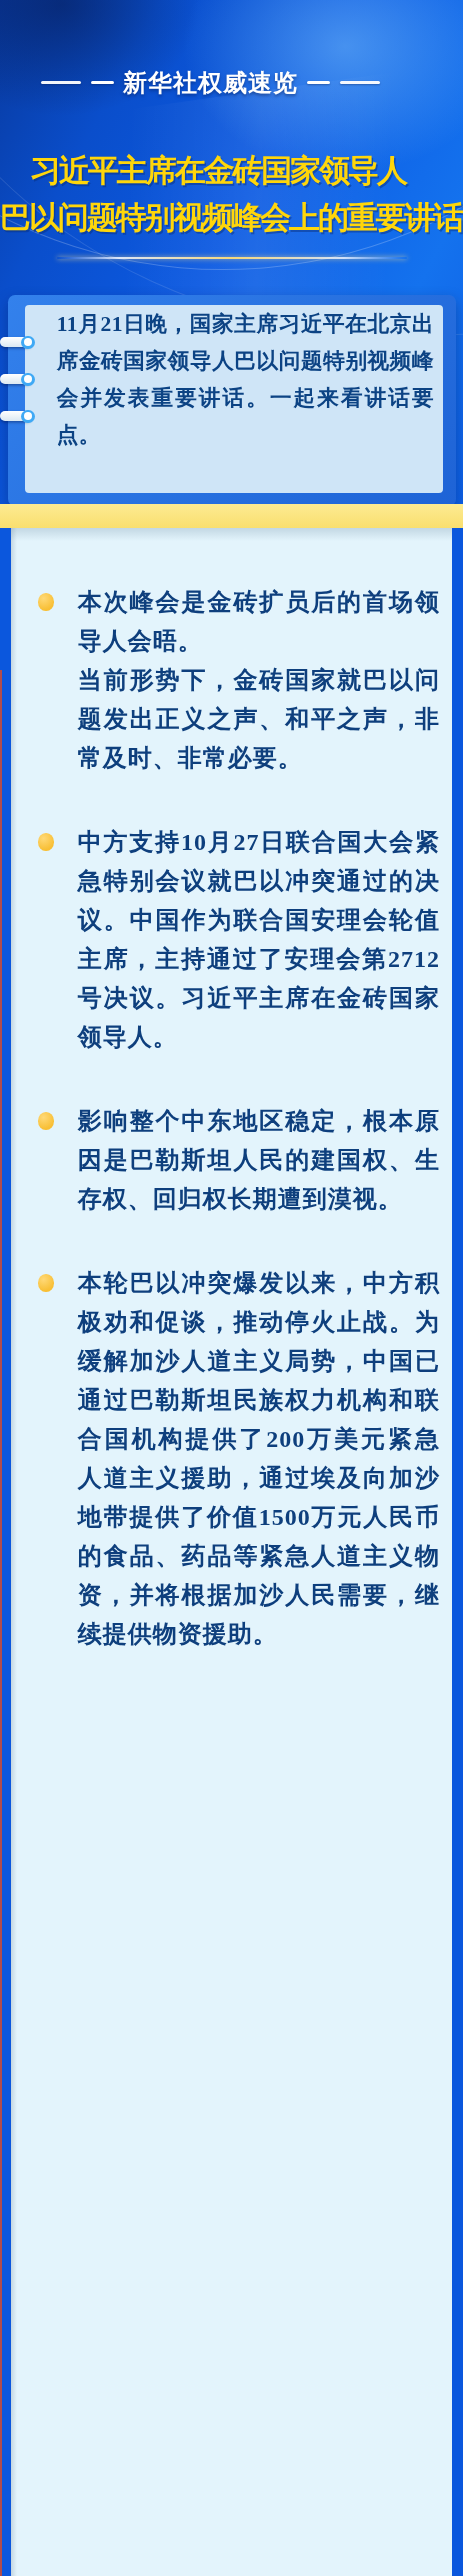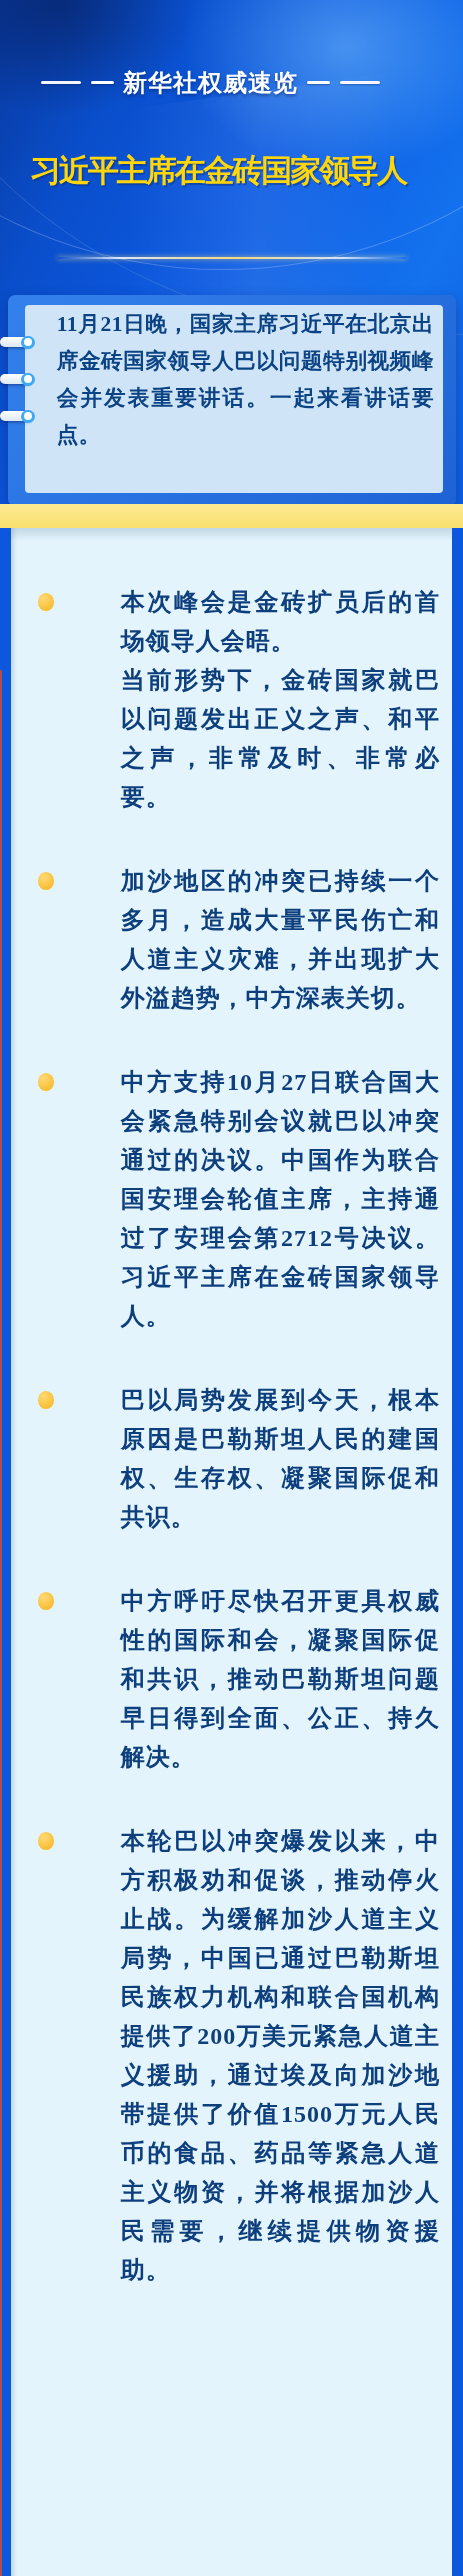--- a/index.html
+++ b/index.html
@@ -63,21 +63,21 @@
         background:linear-gradient(#fdeb92,#f9df6e);}
   .main-card{position:absolute;left:11.3px;top:528px;width:441px;height:2924px;overflow:hidden;
         background:#e3f4fc;border-radius:0 0 12.4px 12.4px;box-shadow:0 2.6px 0 rgba(255,255,255,.8);}
   .main-card::before{content:"";position:absolute;left:0;top:0;bottom:0;width:6.2px;
         background:linear-gradient(90deg,rgba(150,170,185,.40),rgba(150,170,185,0));}
   .main-card::after{content:"";position:absolute;left:0;top:0;width:100%;height:13.4px;
         background:linear-gradient(rgba(120,150,170,.30),rgba(120,150,170,0));}
   .red-edge{position:absolute;left:0;top:670px;width:1.5px;height:2782px;background:#cf4a31;opacity:.85;}
 
   .bullet-list{list-style:none;margin:0;padding:55px 12.4px 0 27px;}
-  .bullet{display:flex;align-items:flex-start;margin-bottom:45px;gap:43px;}
+  .bullet{display:flex;align-items:flex-start;margin-bottom:45px;}
   .bullet:last-child{margin-bottom:0;}
   .dot{flex:0 0 15.5px;width:15.5px;height:17.5px;border-radius:50%;margin-top:10.3px;margin-right:24px;
         background:radial-gradient(circle at 35% 30%,#ffd977,#f8bf35 70%);}
   .btext{flex:1;color:#0e3f7d;font-family:"Liberation Serif","DejaVu Serif",serif;
         font-weight:700;font-size:24px;line-height:39px;text-align:justify;letter-spacing:1px;
         white-space:pre-line;}
 </style>
 </head>
 <body>
 
@@ -93,20 +93,21 @@
 
   <div class="kicker-row">
     <span class="dash long"></span>
     <span class="dash short"></span>
     <span class="kicker">新华社权威速览</span>
     <span class="dash short"></span>
     <span class="dash long"></span>
   </div>
 
   <div class="title l1">习近平主席在金砖国家领导人</div>
+  <div class="title l2">巴以问题特别视频峰会上的重要讲话</div>
 
   <div class="divider"></div>
 
   <div class="intro-outer">
     <div class="intro-inner"></div>
     <div class="ring r1"></div>
     <div class="ring r2"></div>
     <div class="ring r3"></div>
     <div class="intro-text">11月21日晚，国家主席习近平在北京出席金砖国家领导人巴以问题特别视频峰会并发表重要讲话。一起来看讲话要点。</div>
   </div>
@@ -115,33 +116,25 @@
 
   <div class="main-card">
     <ul class="bullet-list">
       <li class="bullet">
         <span class="dot"></span>
         <span class="btext">本次峰会是金砖扩员后的首场领导人会晤。
 当前形势下，金砖国家就巴以问题发出正义之声、和平之声，非常及时、非常必要。</span>
       </li>
       <li class="bullet">
         <span class="dot"></span>
-        <span class="btext">加沙地区的冲突已持续一个多月，造成大量平民伤亡和人道主义灾难，并出现扩大外溢趋势，中方深表关切。</span>
-      </li>
-      <li class="bullet">
-        <span class="dot"></span>
         <span class="btext">中方支持10月27日联合国大会紧急特别会议就巴以冲突通过的决议。中国作为联合国安理会轮值主席，主持通过了安理会第2712号决议。习近平主席在金砖国家领导人。</span>
       </li>
       <li class="bullet">
         <span class="dot"></span>
-        <span class="btext">巴以局势发展到今天，根本原因是巴勒斯坦人民的建国权、生存权、凝聚国际促和共识。</span>
-      </li>
-      <li class="bullet">
-        <span class="dot"></span>
-        <span class="btext">中方呼吁尽快召开更具权威性的国际和会，凝聚国际促和共识，推动巴勒斯坦问题早日得到全面、公正、持久解决。</span>
+        <span class="btext">影响整个中东地区稳定，根本原因是巴勒斯坦人民的建国权、生存权、回归权长期遭到漠视。</span>
       </li>
       <li class="bullet">
         <span class="dot"></span>
         <span class="btext">本轮巴以冲突爆发以来，中方积极劝和促谈，推动停火止战。为缓解加沙人道主义局势，中国已通过巴勒斯坦民族权力机构和联合国机构提供了200万美元紧急人道主义援助，通过埃及向加沙地带提供了价值1500万元人民币的食品、药品等紧急人道主义物资，并将根据加沙人民需要，继续提供物资援助。</span>
       </li>
 
     </ul>
   </div>
 
   <div class="red-edge"></div>

